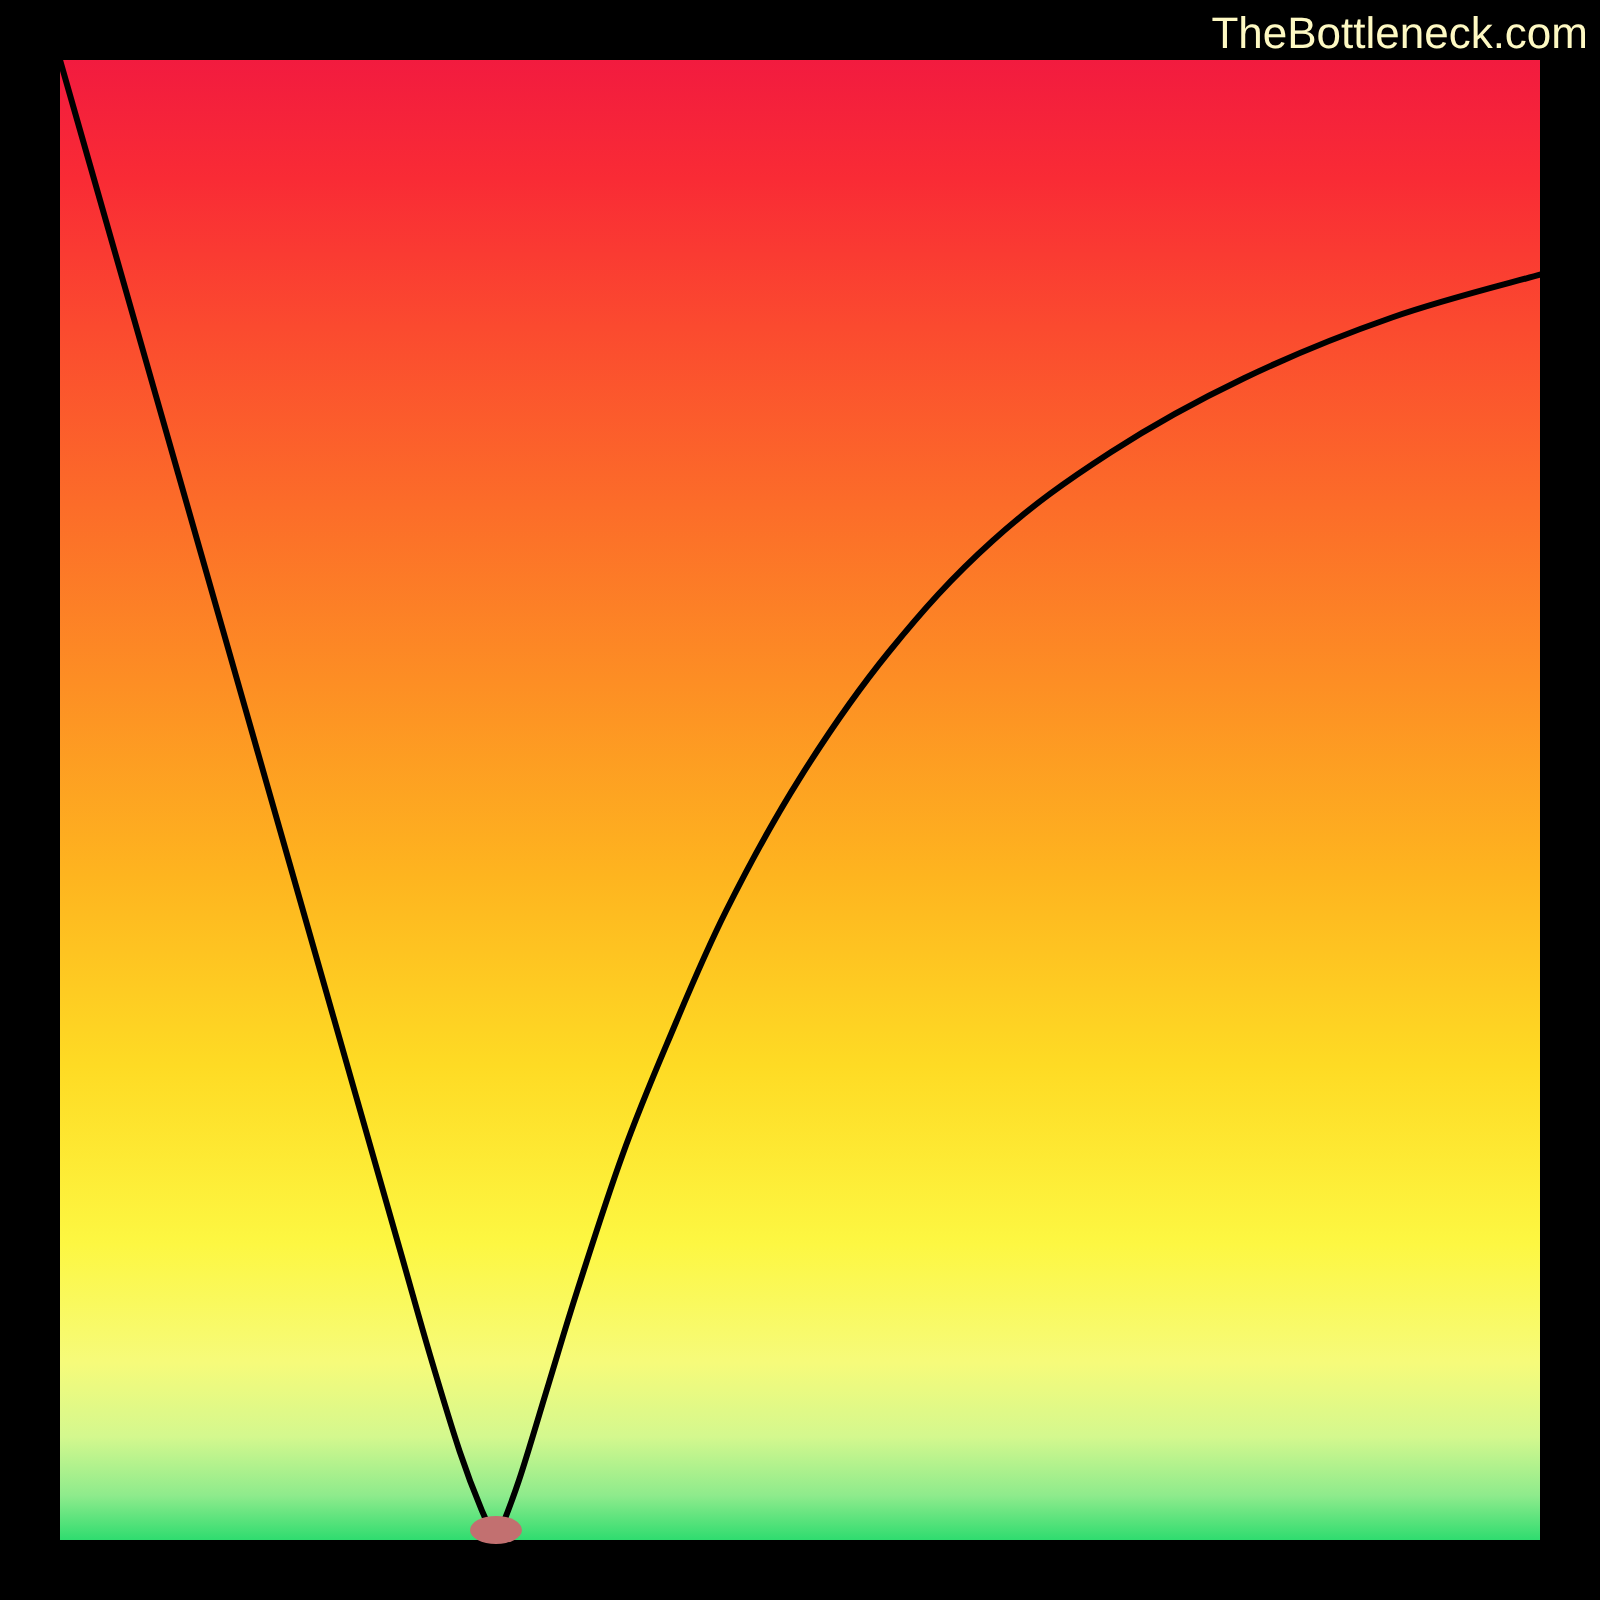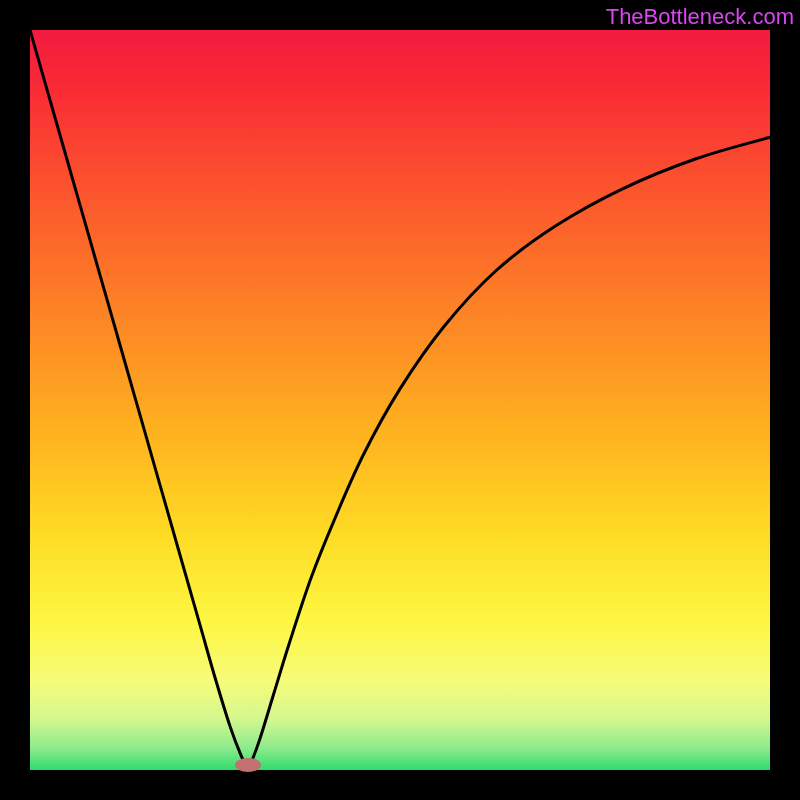--- a/index.html
+++ b/index.html
@@ -7,21 +7,21 @@
       width: 800px;
       height: 800px;
       background: #000;
       position: relative;
       overflow: hidden;
     }
     .watermark {
       position: absolute;
       top: 4px;
       right: 6px;
-      color: #d946ef;
+      color: #fef9c3;
       font-family: Arial, sans-serif;
       font-size: 22px;
       font-weight: normal;
       z-index: 3;
     }
     .plot-area {
       position: absolute;
       top: 30px;
       left: 30px;
       width: 740px;

